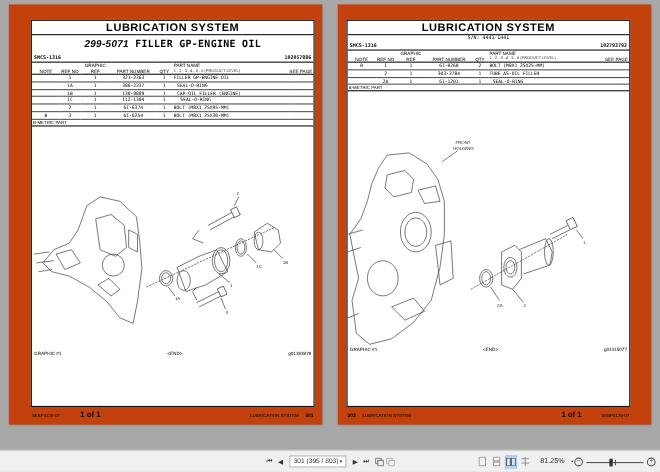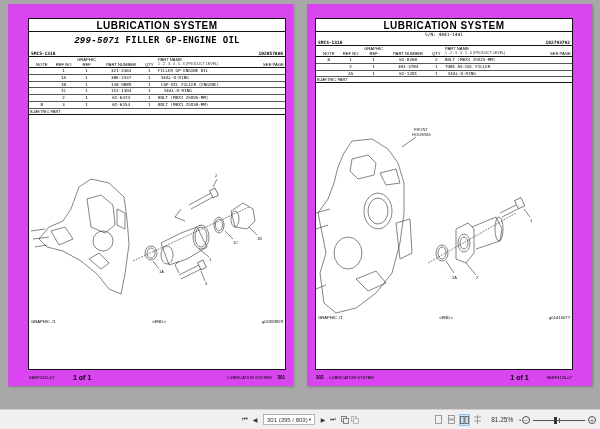--- a/index.html
+++ b/index.html
@@ -1,26 +1,26 @@
 <!DOCTYPE html>
 <html><head>
 <meta charset="utf-8">
 <style>
   * { box-sizing: border-box; margin: 0; padding: 0; }
   html, body { width: 600px; height: 429px; overflow: hidden; background: #a8a8a8; font-family: "Liberation Sans", sans-serif; }
   .viewport { position: absolute; left: 0; top: 0; width: 600px; height: 409px; background: #a8a8a8; }
-  .page { position: absolute; top: 4px; width: 285px; height: 382px; background: #d946ef; box-shadow: 1px 1px 2px rgba(0,0,0,0.25); }
+  .page { position: absolute; top: 4px; width: 285px; height: 382px; background: #c2410c; box-shadow: 1px 1px 2px rgba(0,0,0,0.25); }
   .page.left { left: 8px; }
   .page.right { left: 307px; }
   .frame { position: absolute; border: 1.5px solid #111; background: #fff; }
   .page.left .frame { left: 20px; top: 14px; width: 258px; height: 352px; }
   .page.right .frame { left: 8px; top: 14px; width: 258px; height: 352px; }
   .title { text-align: center; font-weight: bold; font-size: 10px; letter-spacing: 0.5px; border-bottom: 1px solid #111; height: 13px; line-height: 13px; }
   .subtitle { text-align: center; font-weight: bold; font-size: 9px; font-family: "DejaVu Sans Mono", monospace; margin-top: 3px; letter-spacing: 0.3px; }
-  .subtitle .pn { font-style: italic; font-family: Liberation Mono, monospace; }
+  .subtitle .pn { font-style: italic; font-family: Liberation Sans, sans-serif; }
   .sn { text-align: center; font-size: 4.5px; font-family: "DejaVu Sans Mono", monospace; margin-top: 0px; }
   .meta { display: flex; justify-content: space-between; font-size: 4.5px; font-weight: bold; font-family: "DejaVu Sans Mono", monospace; padding: 0 2px; margin-top: 3px; }
   table.parts { width: 100%; border-collapse: collapse; font-size: 4.2px; font-family: "DejaVu Sans Mono", monospace; border-top: 1px solid #111; }
   table.parts th { font-weight: normal; font-family: "Liberation Sans", sans-serif; font-size: 4.2px; vertical-align: bottom; border-bottom: 1px solid #111; padding: 0 1px; line-height: 5px; }
   table.parts td { border-bottom: 0.5px solid #555; padding: 0 1px; height: 5.8px; line-height: 5.8px; white-space: nowrap; }
   table.parts th.left, table.parts td.left { text-align: left; }
   table.parts th, table.parts td { text-align: center; }
   .pname-sub { font-size: 3.6px; color: #333; }
   .metric { font-size: 4px; font-family: "Liberation Sans", sans-serif; padding: 0 1px; border-bottom: 1px solid #111; line-height: 5px; }
   .graphic { position: absolute; left: 0; right: 0; }

